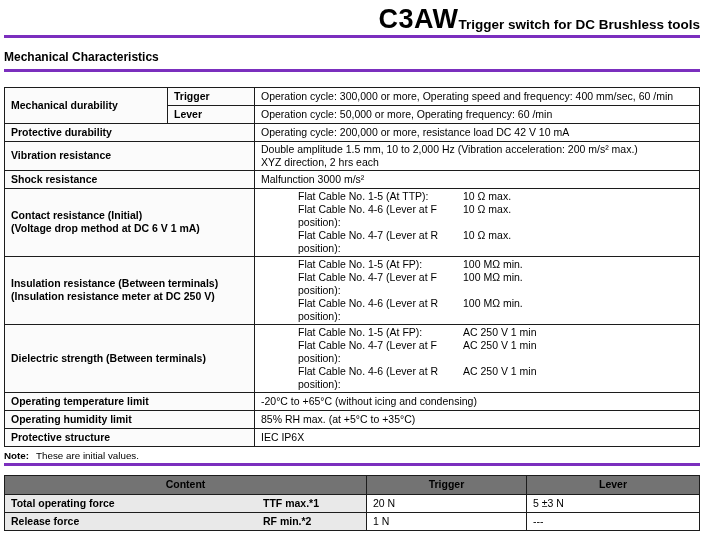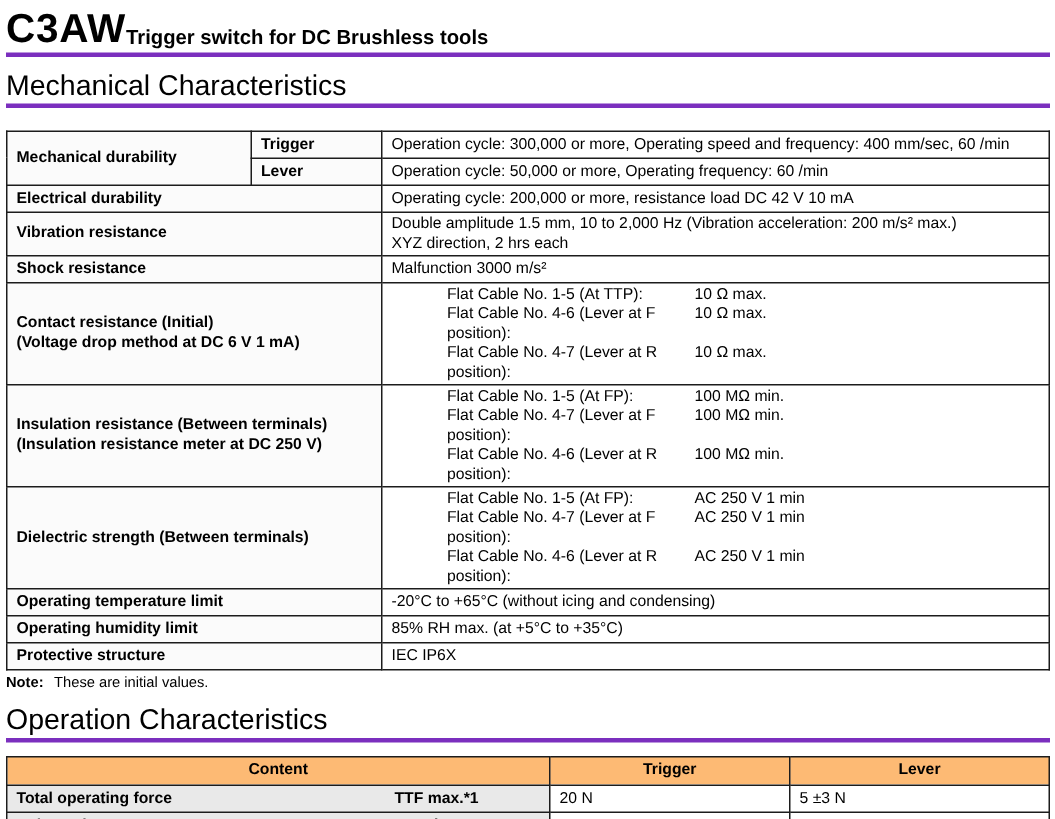--- a/index.html
+++ b/index.html
@@ -5,27 +5,27 @@
   html,body { margin:0; padding:0; background:#ffffff; }
   body {
     width:703px; height:546px; overflow:hidden;
     font-family:"Liberation Sans", sans-serif;
     color:#000;
     -webkit-font-smoothing:antialiased;
   }
   .page { padding:3px 3px 0 4px; }
 
   
-  .topbar { display:flex; justify-content:flex-start; align-items:flex-end; height:30px; }
+  .topbar { display:flex; justify-content:flex-end; align-items:flex-end; height:30px; }
   .product-code { font-size:27px; font-weight:bold; letter-spacing:0.5px; line-height:28px; }
   .subtitle { font-size:13.5px; font-weight:bold; padding-bottom:1px;margin-top:40px; }
   .rule-main { height:3px; background:#7b2fbe; margin-top:2px; }
 
   
-  .section-title { font-size:19px; font-weight:normal; margin:10px 0 0 0; line-height:19px; }
+  .section-title { font-size:12px; font-weight:bold; margin:10px 0 0 0; line-height:19px; }
   .rule-sec { height:2.5px; background:#7b2fbe; margin-top:2px; }
 
   
   table { border-collapse:collapse; width:696px; table-layout:fixed; }
   td, th { border:1px solid #1c1c1c; vertical-align:middle; padding:1px 6px; font-size:10.5px; line-height:13px; }
   table { border:1.5px solid #111; }
 
   
   .mech { margin-top:15px; }
   .mech col.c1 { width:163px; }
@@ -38,21 +38,21 @@
 
   
   .note-line { display:flex; font-size:9.8px; line-height:11.5px; margin-top:2px; }
   .note-line .pfx { font-weight:bold; flex:0 0 auto; padding-right:7px; }
   .mech-note { margin-top:3px; }
 
   
   .op { margin-top:9px; }
   .op col.oc1 { width:362px; }
   .op col.oc2 { width:160px; }
-  .op th { background:#fdba74; font-weight:bold; text-align:center; height:16px; }
+  .op th { background:#737373; font-weight:bold; text-align:center; height:16px; }
   .op td.content-cell { background:#e9e9e9; font-weight:bold; }
   .op td { height:15px; }
   .op .content-flex { display:flex; }
   .op .content-flex .olabel { flex:0 0 252px; }
   .op td.cval { background:#fff; font-weight:normal; }
 </style>
 </head>
 <body>
 
 <div class="page">
@@ -76,21 +76,21 @@
       <tr class="single">
         <td class="lbl" rowspan="2">Mechanical durability</td>
         <td class="lbl">Trigger</td>
         <td class="val">Operation cycle: 300,000 or more, Operating speed and frequency: 400 mm/sec, 60 /min</td>
       </tr>
       <tr class="single">
         <td class="lbl">Lever</td>
         <td class="val">Operation cycle: 50,000 or more, Operating frequency: 60 /min</td>
       </tr>
       <tr class="single">
-        <td class="lbl" colspan="2">Electrical durability</td>
+        <td class="lbl" colspan="2">Protective durability</td>
         <td class="val">Operating cycle: 200,000 or more, resistance load DC 42 V 10 mA</td>
       </tr>
       <tr>
         <td class="lbl" colspan="2">Vibration resistance</td>
         <td class="val">
           <div>Double amplitude 1.5 mm, 10 to 2,000 Hz (Vibration acceleration: 200 m/s² max.)</div>
           <div>XYZ direction, 2 hrs each</div>
         </td>
       </tr>
       <tr class="single">
@@ -167,21 +167,20 @@
         <td class="val">IEC IP6X</td>
       </tr>
     </tbody>
   </table>
 
   <div class="note-line mech-note">
     <span class="pfx">Note:</span>
     <span>These are initial values.</span>
   </div>
 
-  <h2 class="section-title">Operation Characteristics</h2>
   <div class="rule-sec"></div>
 
   <table class="op">
     <colgroup>
         <col class="oc1">
         <col class="oc2">
         <col class="oc3">
       </colgroup>
     <thead>
       <tr>

